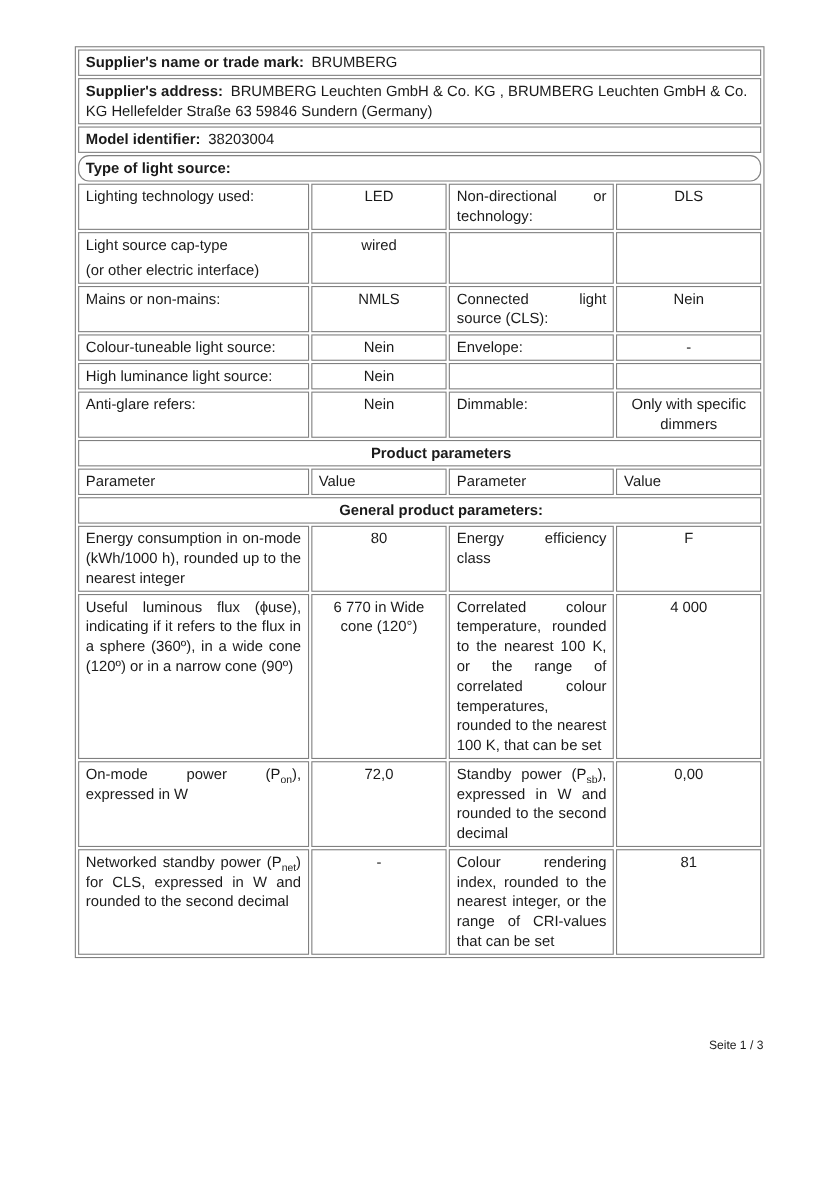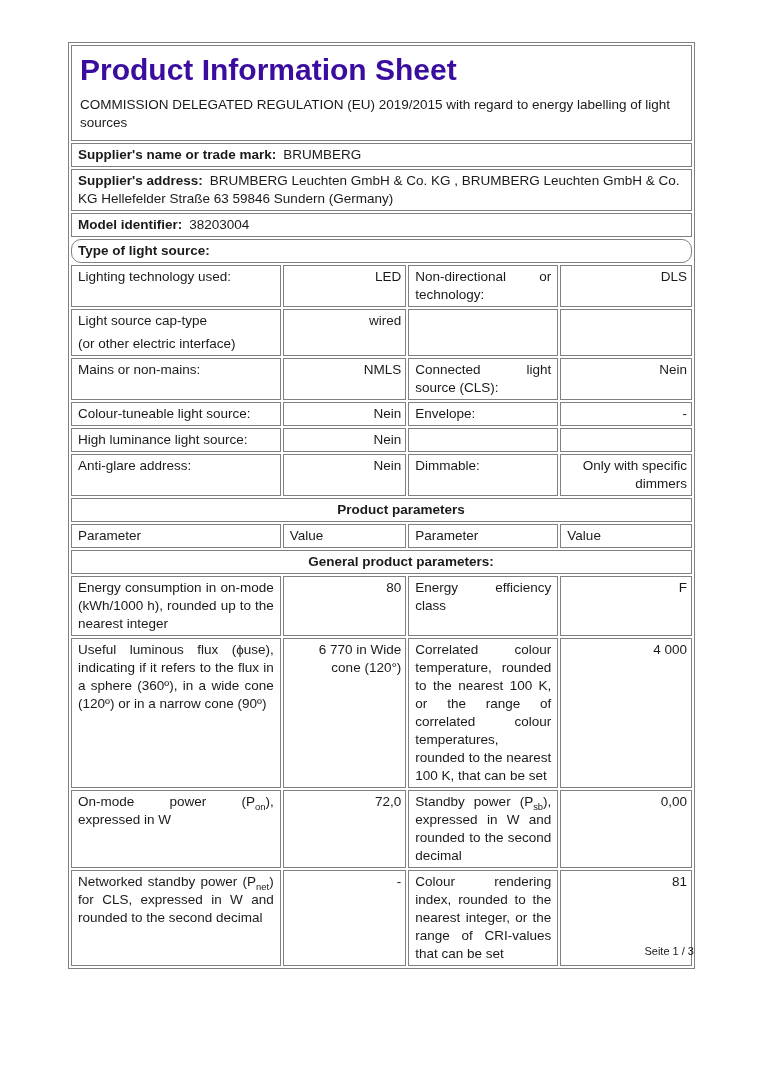--- a/index.html
+++ b/index.html
@@ -29,47 +29,41 @@
     margin:2px 0 8px;font-size:30px;line-height:36px;font-weight:bold;
     color:var(--title-color);letter-spacing:0px;
   }
   p.subtitle{margin:0;}
   .info-cell .lbl{font-weight:bold;}
   .info-cell .val{margin-left:7px;}
   td.band-left{font-weight:bold;text-align:left;border-radius:10px;}
   td.band-center{font-weight:bold;text-align:center;padding-left:45px;}
   td.hdr{text-align:left;}
   td.param{text-align:justify;}
-  td.value{text-align:right;padding:2px 4px;margin-top:43px;}
+  td.value{text-align:center;padding:2px 4px;margin-top:43px;}
   .para{margin:0 0 5px;}
   .para:last-child{margin-bottom:0;}
   sub{font-size:70%;line-height:0;}
   .footer{
     position:absolute;top:945px;right:70px;
     font-size:11px;line-height:13px;color:var(--text-color);
   }
 </style>
 </head>
 <body>
 
 <div class="page">
   <table class="sheet">
     <colgroup>
       <col style="width:34.1%">
       <col style="width:20.1%">
       <col style="width:24.4%">
       <col style="width:21.4%">
     </colgroup>
     <tbody id="sheet-body">
-      <tr>
-        <td colspan="4" class="title-cell">
-          <h1 class="doc-title">Product Information Sheet</h1>
-          <p class="subtitle">COMMISSION DELEGATED REGULATION (EU) 2019/2015 with regard to energy labelling of light sources</p>
-        </td>
-      </tr>
     <tr>
           <td class="info-cell" colspan="4"><span class="lbl">Supplier's name or trade mark:</span><span class="val">BRUMBERG</span></td>
         </tr>
         <tr>
           <td class="info-cell" colspan="4"><span class="lbl">Supplier's address:</span><span class="val">BRUMBERG Leuchten GmbH &amp; Co. KG , BRUMBERG Leuchten GmbH &amp; Co. KG Hellefelder Straße 63 59846 Sundern (Germany)</span></td>
         </tr>
         <tr>
           <td class="info-cell" colspan="4"><span class="lbl">Model identifier:</span><span class="val">38203004</span></td>
         </tr>
         <tr>
@@ -141,21 +135,21 @@
           </td>
           <td class="param">
             <div class="para"></div>
           </td>
           <td class="value">
             <div class="para"></div>
           </td>
         </tr>
         <tr>
           <td class="param">
-            <div class="para">Anti-glare address:</div>
+            <div class="para">Anti-glare refers:</div>
           </td>
           <td class="value">
             <div class="para">Nein</div>
           </td>
           <td class="param">
             <div class="para">Dimmable:</div>
           </td>
           <td class="value">
             <div class="para">Only with specific dimmers</div>
           </td>

